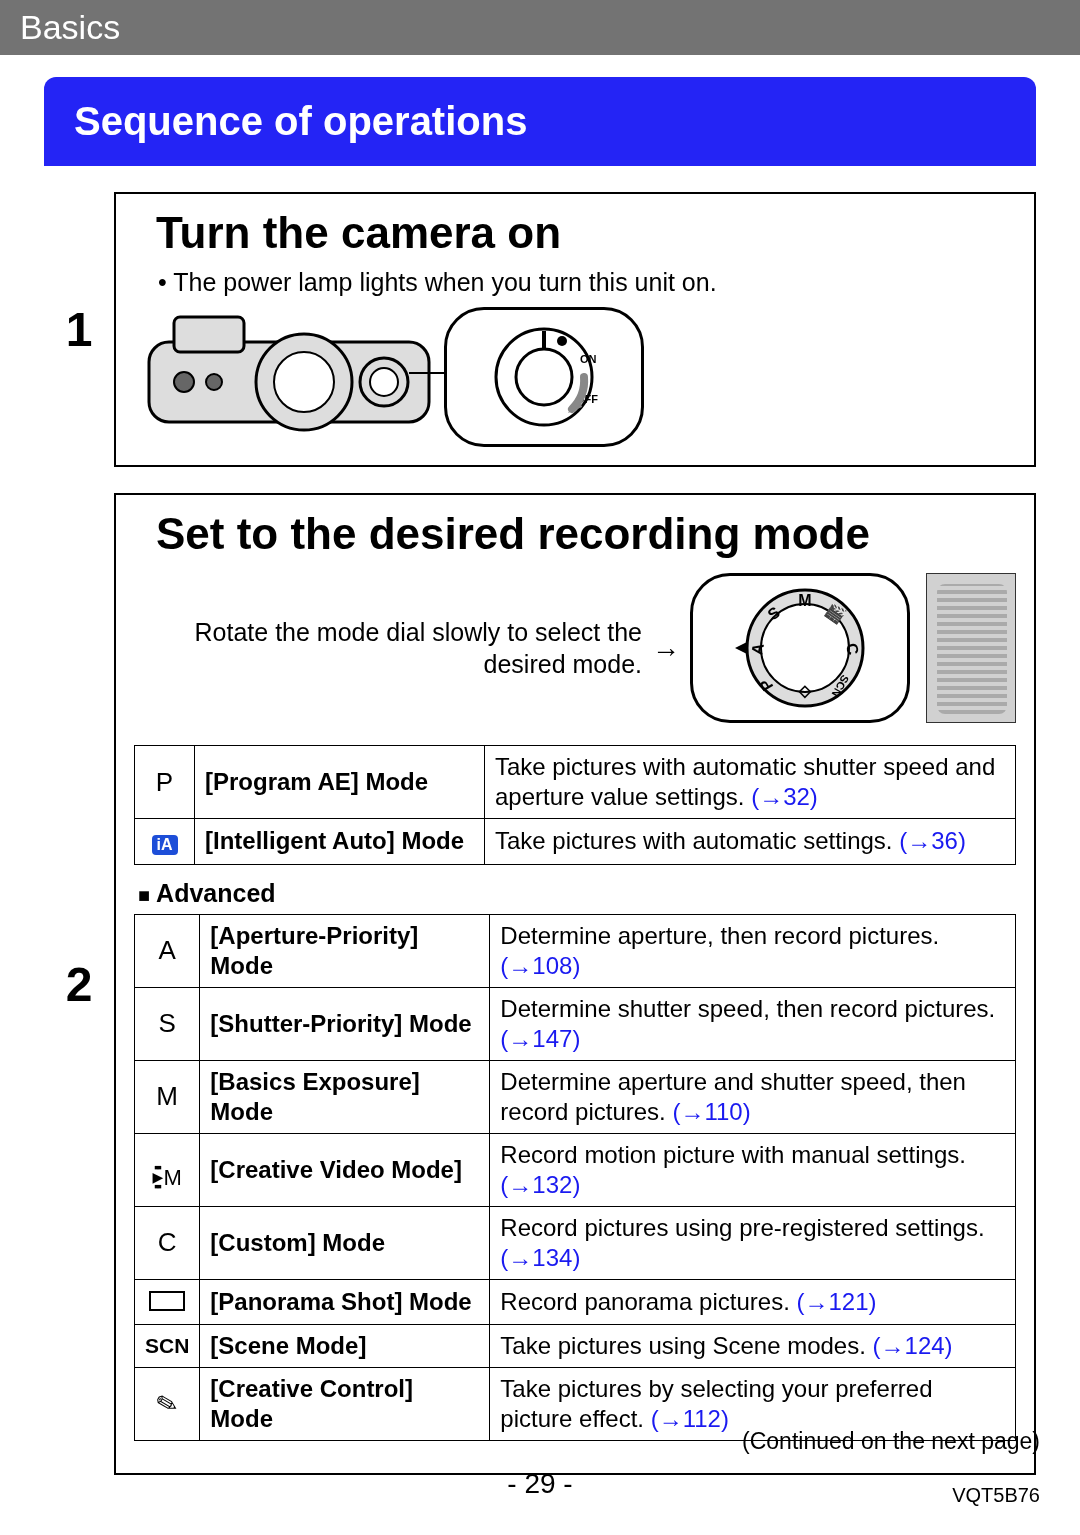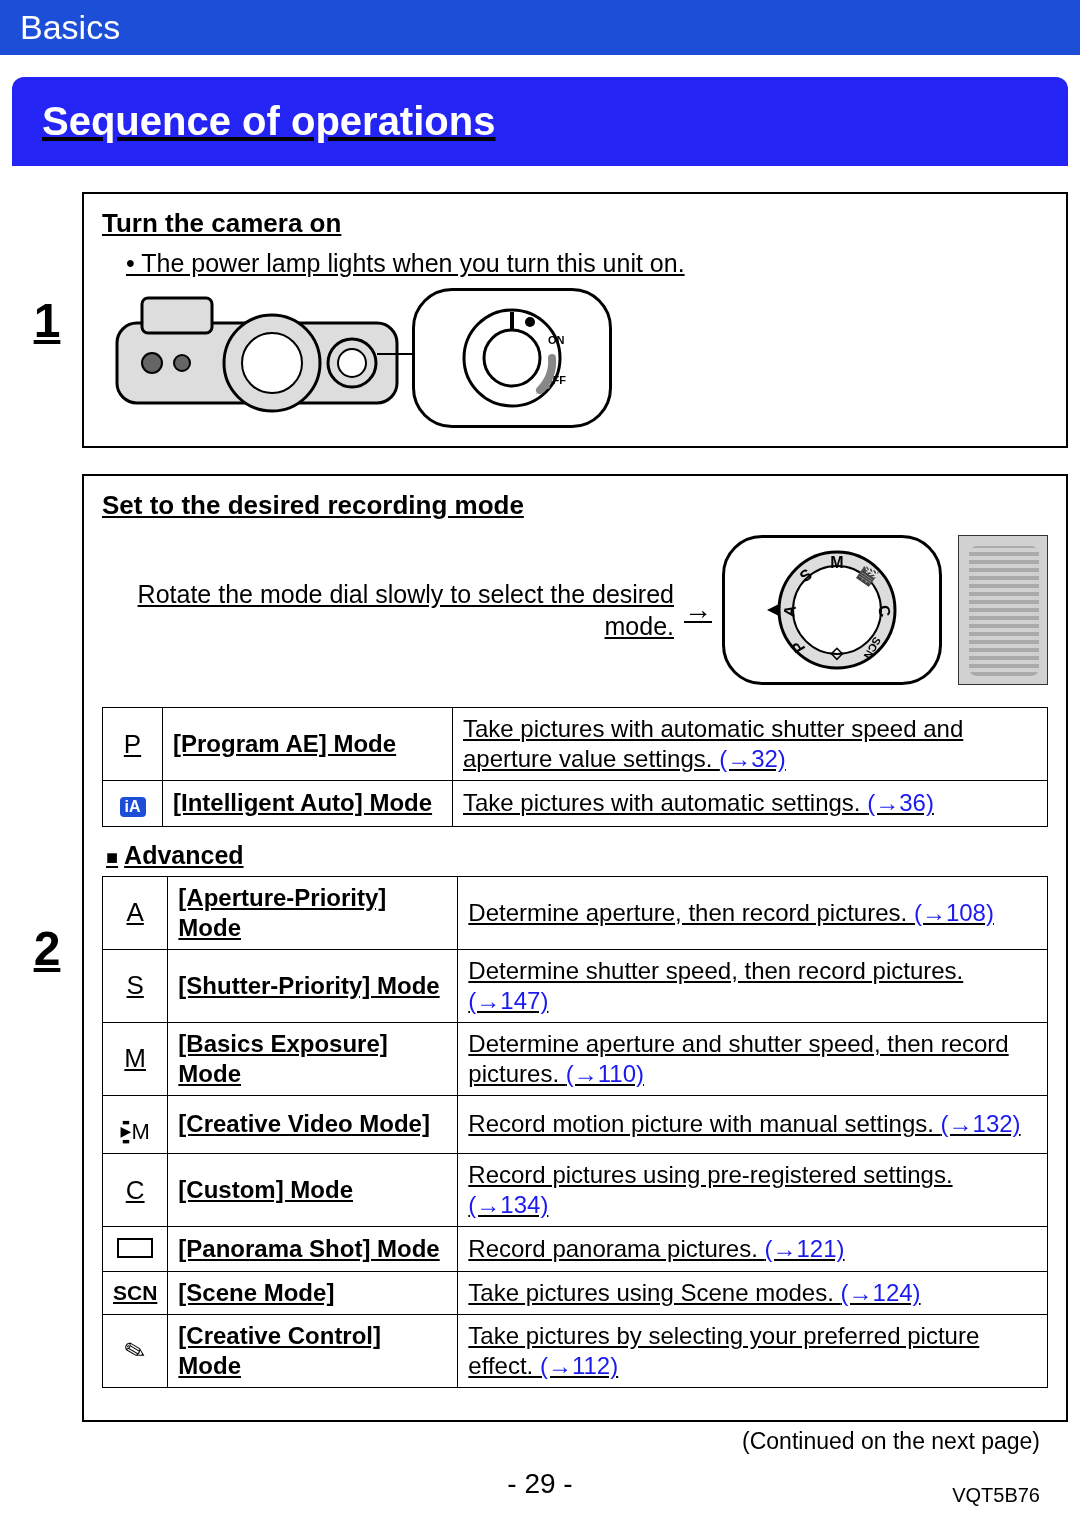--- a/index.html
+++ b/index.html
@@ -6,27 +6,27 @@
   body {
     font-family: Arial, Helvetica, sans-serif;
     background: #fff;
     width: 1080px;
     height: 1535px;
     position: relative;
     color: #000;
     font-size: 24px;
   }
   .header-bar {
-    background: #1d4ed8;
+    background: #737373;
     color: #fff;
     font-size: 34px;
     padding: 8px 20px;
     font-weight: 400;
   }
-  .content { padding: 0 12px; text-decoration: underline; }
+  .content { padding: 0 44px; }
   .title-banner {
     background: #2424f5;
     color: #fff;
     font-size: 40px;
     font-weight: bold;
     padding: 22px 30px;
     border-radius: 12px 12px 0 0;
     margin: 22px 0 26px 0;
   }
   .step-row {
@@ -41,23 +41,24 @@
     justify-content: center;
     font-size: 48px;
     font-weight: bold;
   }
   .step-box {
     flex: 1;
     border: 2px solid #000;
     padding: 14px 18px 18px 18px;
   }
   .step-title {
-    font-size: 26px;
+    font-size: 44px;
     font-weight: bold;
     margin-bottom: 10px;
+    margin-left: 22px;
   }
   .bullet-line { font-size: 25px; margin-left: 24px; }
   .illus-row {
     display: flex;
     margin-top: 10px;
     align-items: flex-start;
     padding-left: 10px;
   }
   .camera-top {
     width: 300px; height: 130px;

